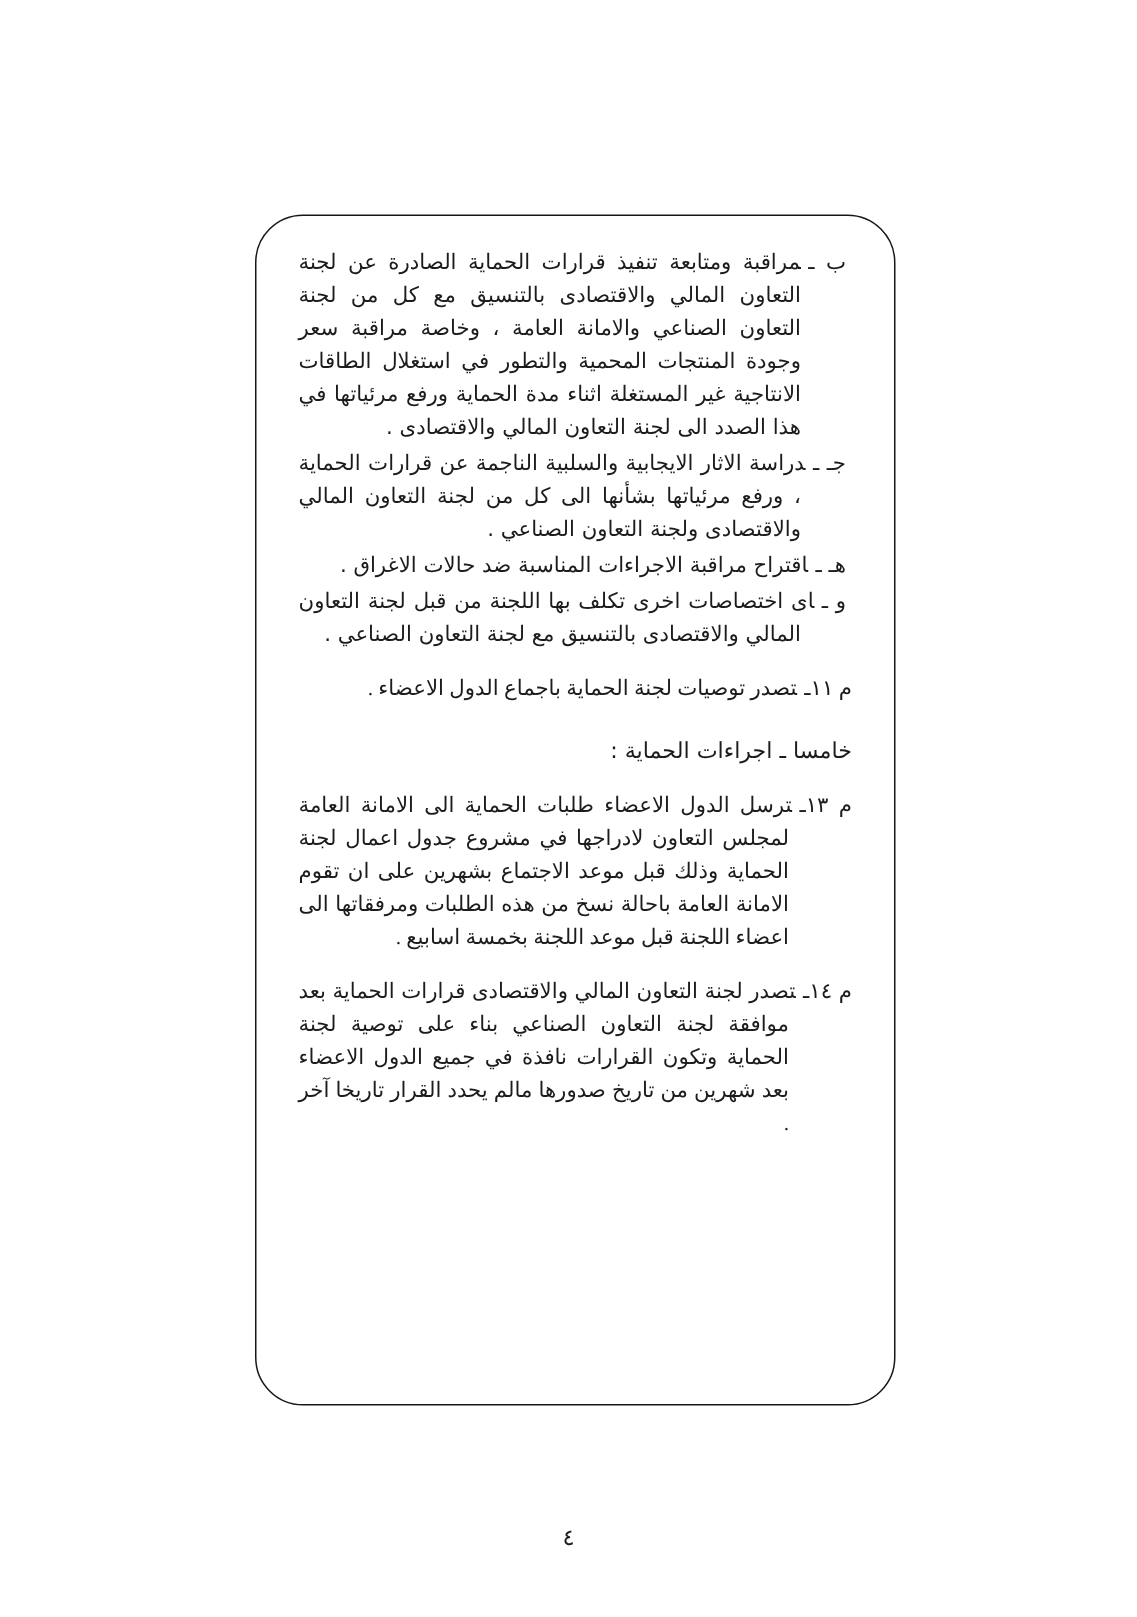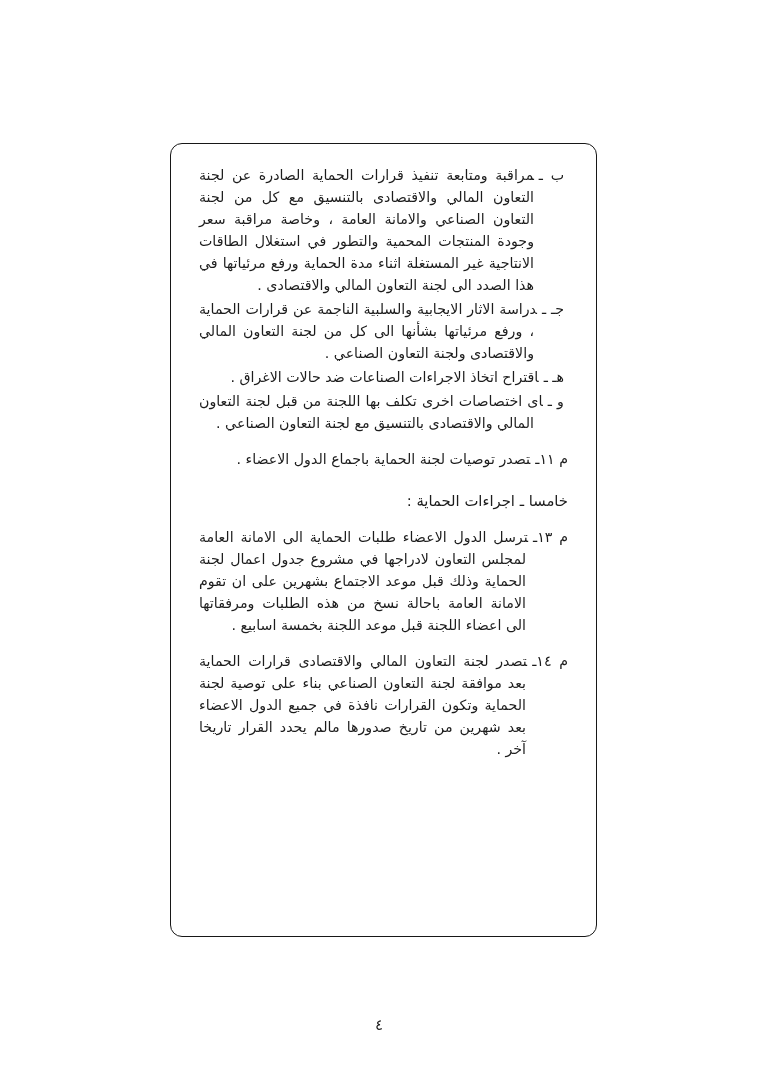--- a/index.html
+++ b/index.html
@@ -15,41 +15,42 @@
     color: #1c1c1c;
   }
   .frame {
     position: absolute;
     left: 170px;
     top: 143px;
     width: 427px;
     height: 794px;
     box-sizing: border-box;
     border: 1.6px solid #171717;
-    border-radius: 12px;
+    border-radius: 32px;
     padding: 20px 28px 18px 28px;
     direction: rtl;
     overflow: hidden;
   }
   .frame p {
     margin: 0;
     text-align: justify;
     font-size: 14.2px;
     line-height: 22px;
   }
   .clause {
     padding-right: 30px;
     text-indent: -30px;
     margin-right: 4px !important;
     margin-bottom: 2px !important;
   }
   .article {
     padding-right: 42px;
     text-indent: -42px;
     margin-top: 14px !important;
+    font-family: Liberation Serif, serif;
   }
   .marker {
     margin-left: 5px;
     white-space: nowrap;
   }
   .section-heading {
     font-weight: normal;
     font-size: 14.8px !important;
     margin-top: 20px !important;
     margin-bottom: 4px !important;
@@ -70,21 +71,21 @@
 
 <div class="doc">
 
   <div class="frame">
 
     <p class="clause"><span class="marker">ب ـ</span><span>مراقبة ومتابعة تنفيذ قرارات الحماية الصادرة عن لجنة التعاون المالي والاقتصادى بالتنسيق مع كل من لجنة التعاون الصناعي والامانة العامة ، وخاصة مراقبة سعر وجودة المنتجات المحمية والتطور في استغلال الطاقات الانتاجية غير المستغلة اثناء مدة الحماية ورفع مرئياتها في هذا الصدد الى لجنة التعاون المالي والاقتصادى .</span></p>
 
     <p class="clause"><span class="marker">جـ ـ</span><span>دراسة الاثار الايجابية والسلبية الناجمة عن قرارات الحماية ، ورفع مرئياتها بشأنها الى كل من لجنة التعاون المالي والاقتصادى ولجنة التعاون الصناعي .</span></p>
 
 
-    <p class="clause"><span class="marker">هـ ـ</span><span>اقتراح اتخاذ الاجراءات الصناعات ضد حالات الاغراق .</span></p>
+    <p class="clause"><span class="marker">هـ ـ</span><span>اقتراح مراقبة الاجراءات المناسبة ضد حالات الاغراق .</span></p>
 
     <p class="clause"><span class="marker">و ـ</span><span>اى اختصاصات اخرى تكلف بها اللجنة من قبل لجنة التعاون المالي والاقتصادى بالتنسيق مع لجنة التعاون الصناعي .</span></p>
 
     <p class="article"><span class="marker">م ١١ـ</span><span>تصدر توصيات لجنة الحماية باجماع الدول الاعضاء .</span></p>
 
 
     <p class="section-heading">خامسا ـ اجراءات الحماية :</p>
 
     <p class="article"><span class="marker">م ١٣ـ</span><span>ترسل الدول الاعضاء طلبات الحماية الى الامانة العامة لمجلس التعاون لادراجها في مشروع جدول اعمال لجنة الحماية وذلك قبل موعد الاجتماع بشهرين على ان تقوم الامانة العامة باحالة نسخ من هذه الطلبات ومرفقاتها الى اعضاء اللجنة قبل موعد اللجنة بخمسة اسابيع .</span></p>
 

